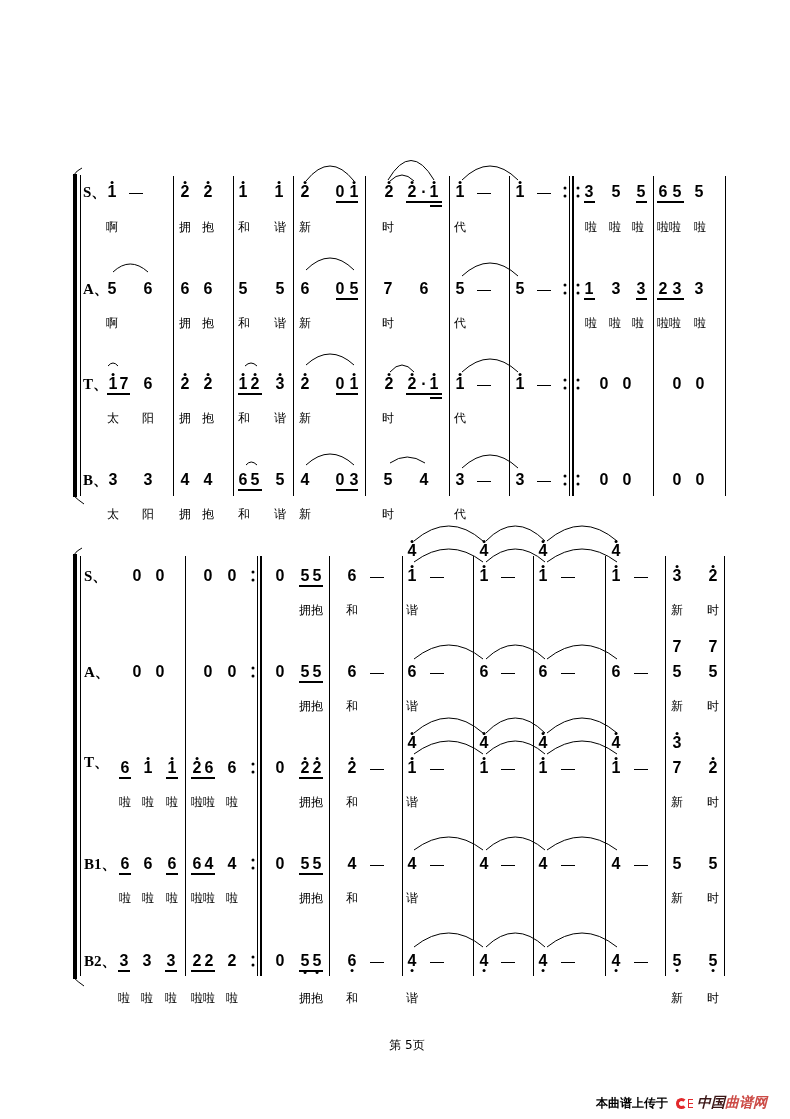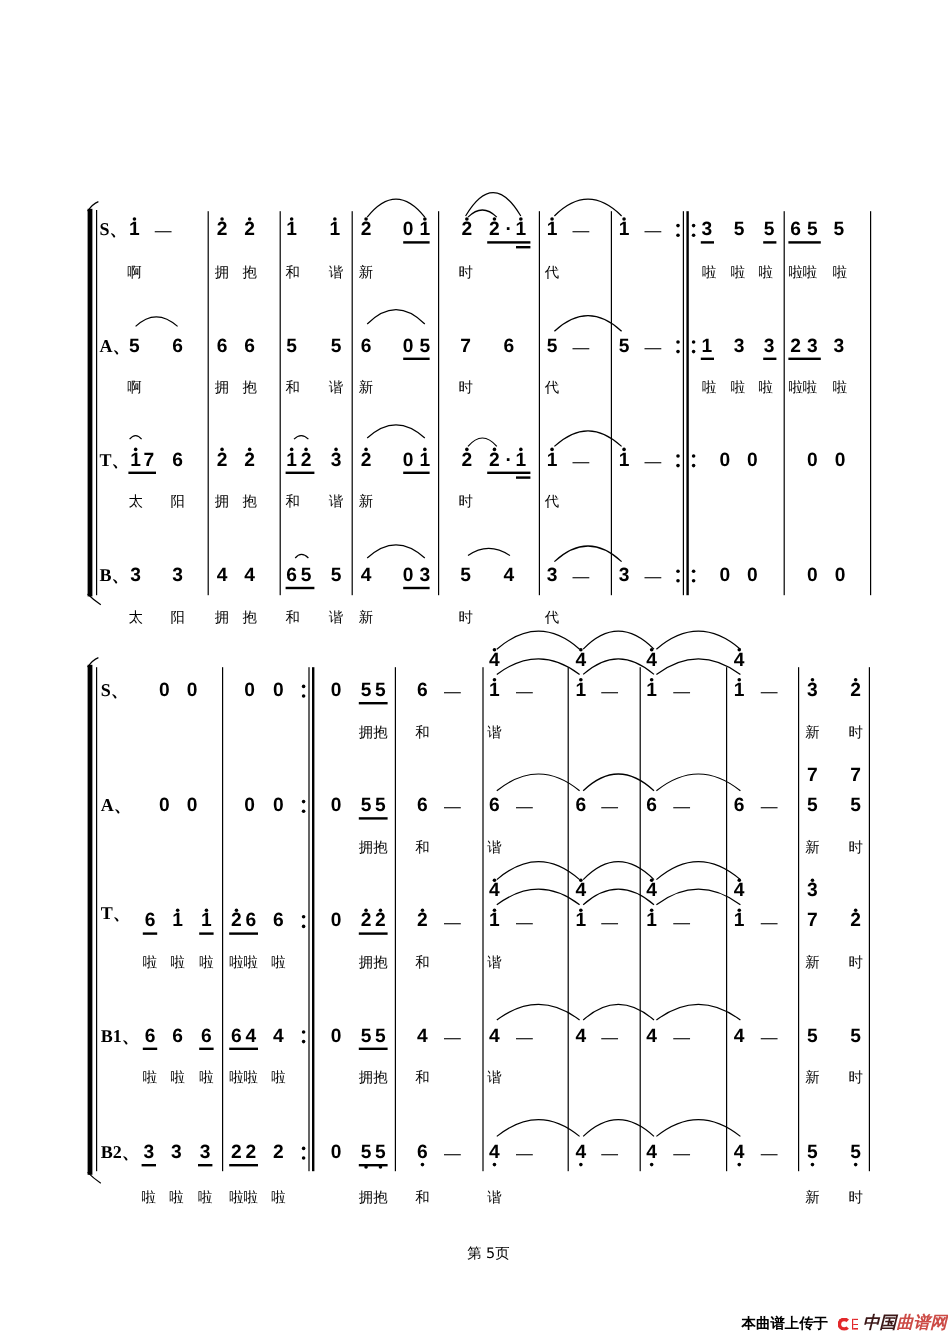--- a/index.html
+++ b/index.html
@@ -14,21 +14,21 @@
 .ly{position:absolute;transform:translate(-50%,-50%);font-size:12px;line-height:14px;white-space:nowrap;font-family:"DejaVu Sans",sans-serif;}
 .lbl{position:absolute;transform:translateY(-50%);font-family:"Liberation Serif",serif;font-weight:bold;font-size:15px;line-height:16px;white-space:nowrap;}
 .bl{position:absolute;width:1px;background:#000;}
 .bl.thick{width:2px;}
 .bm{position:absolute;height:1.5px;background:#000;}
 .rd{position:absolute;width:3px;height:3px;border-radius:50%;background:#000;transform:translate(-50%,-50%);}
 .brk{position:absolute;background:#000;}
 svg.layer{position:absolute;left:0;top:0;width:790px;height:1119px;pointer-events:none;}
 svg.layer path{fill:none;stroke:#000;stroke-width:1;}
 .pageno{position:absolute;left:407px;top:1045px;transform:translate(-50%,-50%);font-size:12px;font-family:"DejaVu Sans",sans-serif;}
-.footer{position:absolute;left:596px;top:1094px;height:18px;display:flex;align-items:center;white-space:nowrap;margin-left:22px;}
+.footer{position:absolute;left:596px;top:1094px;height:18px;display:flex;align-items:center;white-space:nowrap;}
 .footer .up{font-size:12px;font-weight:bold;font-family:"DejaVu Sans",sans-serif;margin-right:8px;}
 .logo-mark{display:inline-block;width:11px;height:11px;border-radius:50%;border:3px solid #e2282b;border-right-color:transparent;margin-right:1px;}
 .logo-lines{display:inline-block;width:5px;height:9px;border-left:1px solid #e2282b;background:linear-gradient(#e2282b 0 1px,transparent 1px 4px,#e2282b 4px 5px,transparent 5px 8px,#e2282b 8px 9px);margin-right:4px;}
 .logo-cn{font-size:14px;font-weight:bold;font-style:italic;color:#3b1717;font-family:"DejaVu Serif",serif;}
 .logo-site{font-size:14px;font-weight:bold;font-style:italic;color:#cc4b46;font-family:"DejaVu Serif",serif;}
 </style>
 </head>
 <body>
 
 <div id="page">

